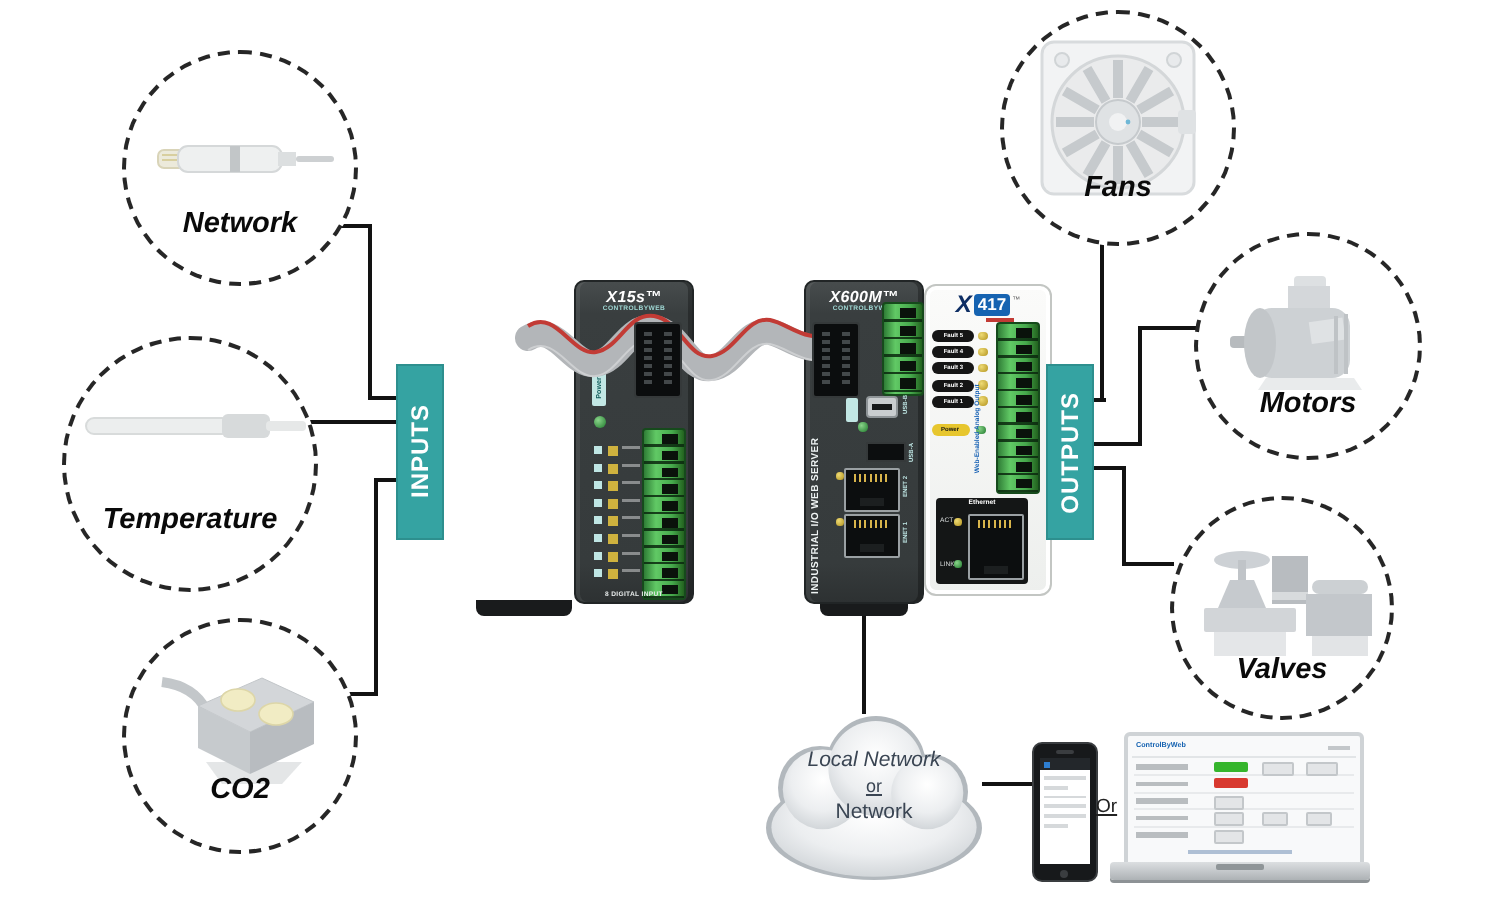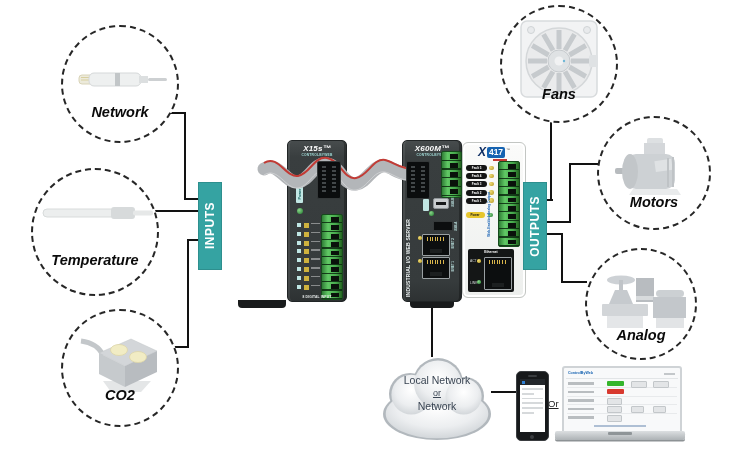--- a/index.html
+++ b/index.html
@@ -74,21 +74,21 @@
          display:flex;align-items:center;justify-content:center;}
   .fpill span{font-size:6px;transform:scale(.5);white-space:nowrap;font-weight:bold;}
   .ppill{position:absolute;width:19px;height:6px;background:#e7c62e;border-radius:3px;color:#111;
          display:flex;align-items:center;justify-content:center;}
   .ppill span{font-size:6px;transform:scale(.5);white-space:nowrap;font-weight:bold;}
   .eth-panel{position:absolute;background:#141616;border-radius:2px;}
   .t-tiny{font-size:6px;transform:scale(.55);transform-origin:50% 0;white-space:nowrap;}
   
   .cloud-wrap{position:absolute;left:380px;top:352px;width:114px;height:92px;z-index:2;}
   .cloud-text{position:absolute;left:0;right:0;top:22px;text-align:center;color:#3a4553;}
-  .cloud-l1{font-size:10.5px;}
+  .cloud-l1{font-size:10.5px;font-style:italic;}
   .cloud-l2{font-size:9px;text-decoration:underline;margin:2px 0;}
   .cloud-l3{font-size:10.5px;}
   
   .phone{position:absolute;left:516px;top:371px;width:31px;height:68px;background:#17191b;
          border:1px solid #3a3d40;border-radius:5px;z-index:2;}
   .p-speaker{position:absolute;left:11px;top:3px;width:9px;height:2px;background:#3a3d40;border-radius:1px;}
   .p-screen{position:absolute;left:3px;top:7px;width:25px;height:53px;background:#fff;overflow:hidden;}
   .p-head{height:6px;background:#23272b;display:flex;align-items:center;}
   .p-ico{width:3px;height:3px;background:#2e7fd3;margin-left:1.5px;}
   .p-row{height:1.8px;background:#d6d9db;margin:3px 2px 0 2px;}
@@ -207,21 +207,21 @@
       <rect x="23" y="10" width="4" height="11" fill="#c0c4c8"></rect>
       <polygon points="13,34 37,34 31,20 19,20" fill="#c6cace"></polygon>
       <rect x="40" y="8" width="18" height="24" fill="#b8bcc0"></rect>
       <rect x="40" y="26" width="18" height="4" fill="#d8dbdd"></rect>
       <rect x="6" y="34" width="46" height="12" rx="1" fill="#d2d5d8"></rect>
       <rect x="11" y="46" width="36" height="12" fill="#e4e6e8"></rect>
       <rect x="60" y="20" width="28" height="7" rx="3.5" fill="#ccd0d3"></rect>
       <rect x="57" y="27" width="33" height="21" fill="#c3c7cb"></rect>
       <rect x="60" y="48" width="28" height="10" fill="#e2e4e6"></rect>
     </svg>
-    <div class="node-label" style="bottom:15px">Analog</div>
+    <div class="node-label" style="bottom:15px">Valves</div>
   </div>
 
   <div class="flowtag" style="left:199px;top:183px">
     <span>INPUTS</span>
   </div>
   <div class="flowtag" style="left:524px;top:183px">
     <span>OUTPUTS</span>
   </div>
 
   <div class="stack">

